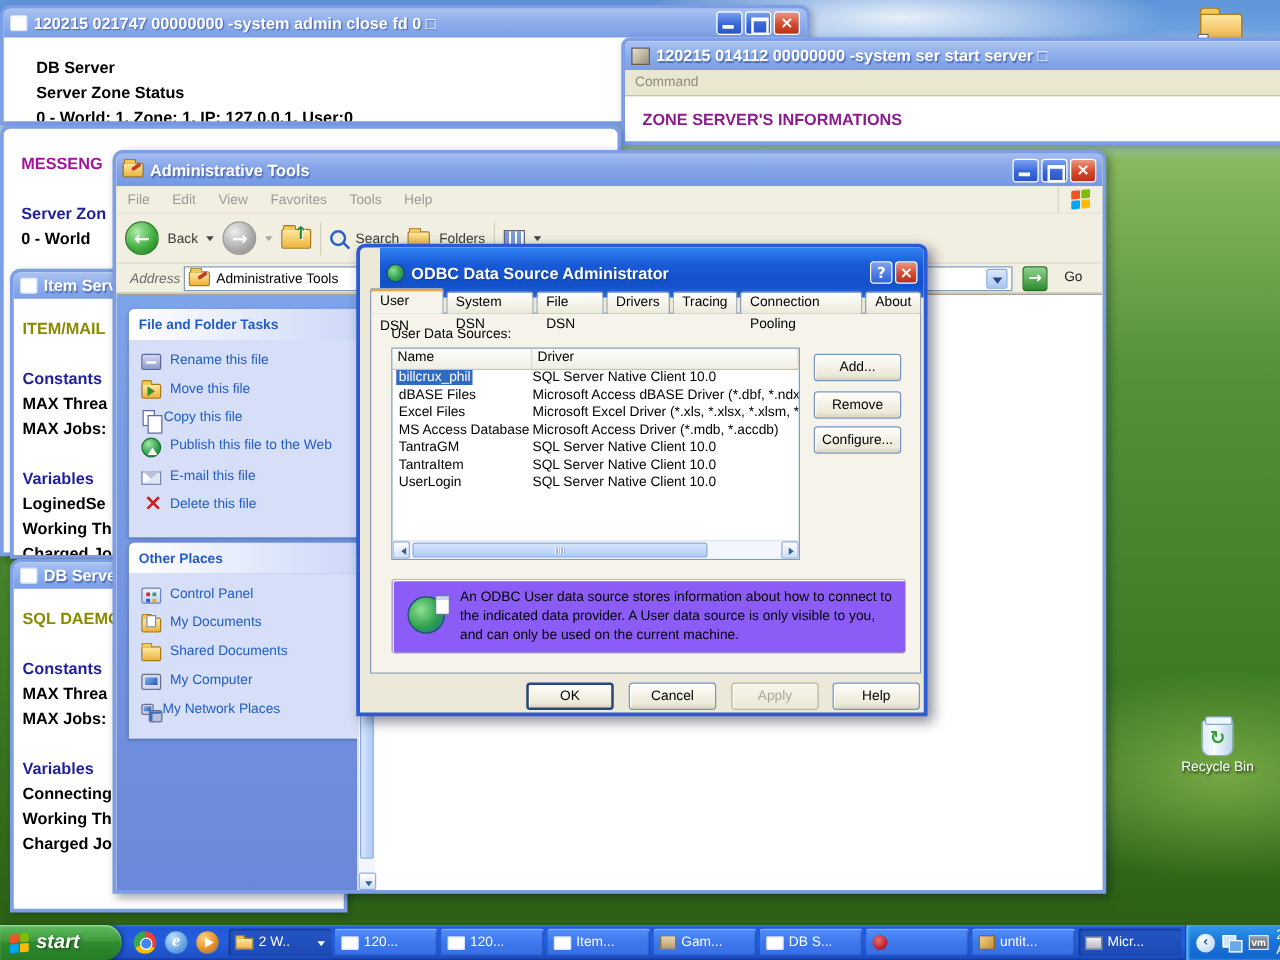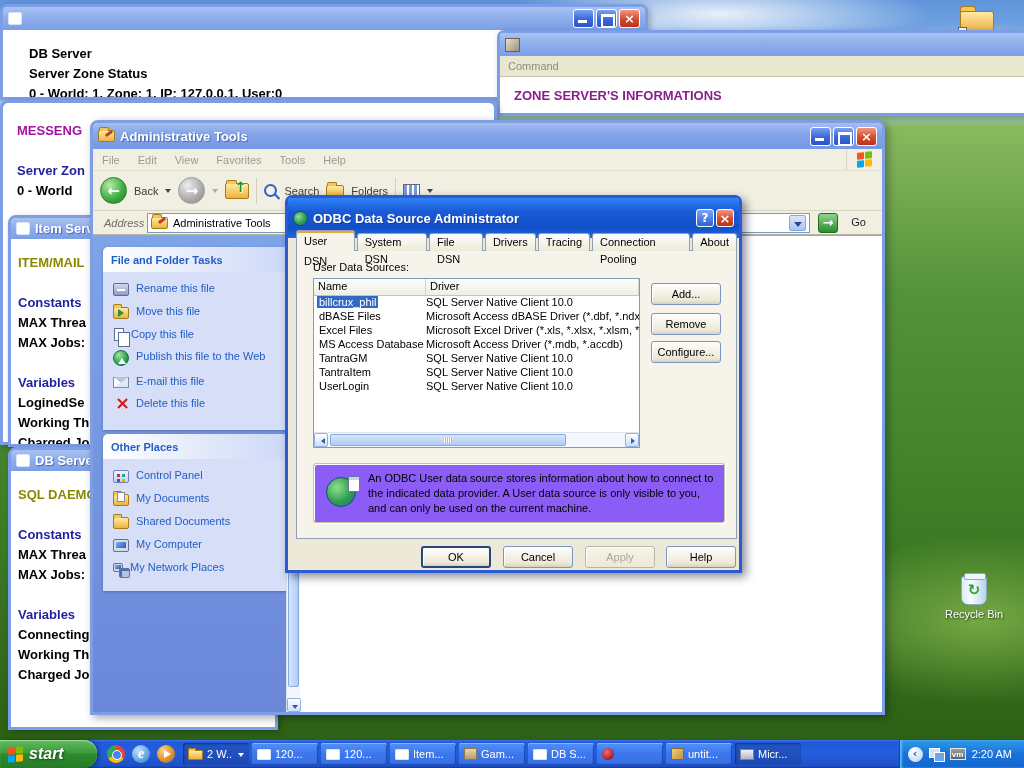--- a/index.html
+++ b/index.html
@@ -172,21 +172,21 @@
   .sbthumbv{position:absolute;left:1px;width:11px;border:1px solid #88a8e0;border-radius:2px;
     background:linear-gradient(90deg,#d8e6fc,#aecbf7);}
   .sbthumbh{position:absolute;top:1px;height:12px;border:1px solid #88a8e0;border-radius:2px;
     background:linear-gradient(180deg,#d8e6fc,#aecbf7);}
   .sbthumbh::after{content:"";position:absolute;left:50%;top:3px;width:8px;height:5px;margin-left:-4px;
     background:repeating-linear-gradient(90deg,#fff 0 1px,#9ab8ea 1px 2px);}
 
   
   .dlg{position:absolute;left:285px;top:195px;width:457px;height:378px;border:3px solid #2a5ad4;
     border-radius:7px 7px 0 0;background:#ece9d8;overflow:hidden;box-shadow:4px 4px 10px rgba(0,0,30,.45);}
-  .dlg .tbar{height:40px;background:linear-gradient(180deg,#2f82f4 0%,#1959d6 35%,#1250c8 75%,#2468e0 100%);}
+  .dlg .tbar{height:40px;background:linear-gradient(180deg,#2f82f4 0%,#1959d6 35%,#1250c8 75%,#2468e0 100%);margin-left:16px;}
   .dlg .capbtn{width:18px;height:18px;}
   .dlg .capbtn.help{background:linear-gradient(180deg,#7aa4f2,#2e62d8);color:#fff;
     font:bold 12px/16px "DejaVu Sans",sans-serif;text-align:center;}
   .globe-sm{width:15px;height:15px;border-radius:50%;flex:none;border:1px solid #14506a;
     background:radial-gradient(circle at 35% 35%,#8fe08f,#2f9f4f 55%,#1a6f9f);}
   .tabs{position:absolute;left:8px;top:32px;height:21px;display:flex;align-items:flex-end;z-index:3;}
   .tab{position:relative;height:18px;line-height:17px;padding:0 7px;font-size:11px;color:#000;
     background:linear-gradient(180deg,#fff,#ece9d8);border:1px solid #91a0b4;border-bottom:none;
     border-radius:3px 3px 0 0;margin-right:2px;}
   .tab.active{height:21px;line-height:20px;background:#f6f4ea;box-shadow:inset 0 2px 0 #e8a33c;z-index:4;}
@@ -231,21 +231,21 @@
   .ql{display:flex;align-items:center;gap:7px;padding:0 8px 0 10px;flex:none;}
   .qlico{width:18px;height:18px;border-radius:50%;flex:none;}
   .chrome{background:conic-gradient(#ea4335 0 120deg,#fbbc05 120deg 240deg,#34a853 240deg 360deg);position:relative;}
   .chrome::after{content:"";position:absolute;left:5px;top:5px;width:8px;height:8px;border-radius:50%;
     background:#4285f4;border:1px solid #fff;}
   .ie{background:radial-gradient(circle at 35% 30%,#bfe0ff,#2a7ad0);color:#fff;
     font:bold italic 14px/17px "Liberation Serif",serif;text-align:center;}
   .wmp{background:radial-gradient(circle at 35% 30%,#ffd27f,#e08a1f 60%,#2a7ad0);position:relative;}
   .wmp::after{content:"";position:absolute;left:7px;top:5px;border:4px solid transparent;border-left:7px solid #fff;}
   .tbtns{display:flex;align-items:flex-start;flex:none;}
-  .tbtn{position:relative;width:66px;height:22px;margin:3px 3px 0 0;border-radius:2px;
+  .tbtn{position:relative;width:82px;height:22px;margin:3px 3px 0 0;border-radius:2px;
     background:linear-gradient(180deg,#5290fa 0%,#3d77ec 50%,#366fe4 100%);
     box-shadow:inset 0 1px 0 #8ab2fb,inset -1px -1px 1px #1c48b0;
     color:#fff;font-size:11px;display:flex;align-items:center;gap:4px;padding:0 5px;overflow:hidden;}
   .tbtn.open,.tbtn.pressed{background:linear-gradient(180deg,#2456c4,#1c49b4);
     box-shadow:inset 1px 1px 2px #11307e;}
   .tbtn.chevron::after{content:"";margin-left:auto;border:3px solid transparent;border-top:4px solid #fff;margin-top:4px;}
   .tico{flex:none;position:relative;}
   [data-icon="window"]{width:14px;height:11px;background:#fff;border:1px solid #d8e4f8;border-radius:1px;}
   [data-icon="folder"]{width:15px;height:10px;background:linear-gradient(180deg,#ffe9a2,#edb33d);
     border:1px solid #a87d18;border-radius:1px;margin-top:2px;position:relative;}
@@ -298,40 +298,42 @@
   <div class="recycle">
     <div class="rbico">
         <i>↻</i>
       </div>
     <div class="rblabel">Recycle Bin</div>
   </div>
 
   <div class="win" style="left:0;top:4;width:648px;height:96px;top:4px;z-index:2;">
     <div class="tbar">
       <span class="sqico"></span>
+      <span class="ttl">120215 021747 00000000 -system admin close fd 0 □</span>
       <span class="capbtns">
         <span class="capbtn min"></span>
         <span class="capbtn max"></span>
         <span class="capbtn close">×</span>
       </span>
     </div>
     <div>
 
         <div class="cline first">DB Server</div>
 
         <div class="cline">Server Zone Status</div>
 
         <div class="cline">0   -   World: 1,   Zone: 1,   IP: 127.0.0.1,   User:0</div>
 
     </div>
   </div>
 
   <div class="win" style="left:497px;top:30px;width:540px;height:86px;border-radius:7px 0 0 0;z-index:2;">
     <div class="tbar">
       <span class="picico"></span>
+      <span class="ttl">120215 014112 00000000 -system ser start server □</span>
     </div>
     <div class="cmdbar">Command</div>
     <div class="zonehead">ZONE SERVER'S INFORMATIONS</div>
   </div>
 
   <div class="win" style="left:0;top:100px;width:497px;height:345px;z-index:3;">
     <div style="padding-top:4px;">
 
         <div class="cline magenta first" style="padding-left:14px;">MESSENG</div>
 

